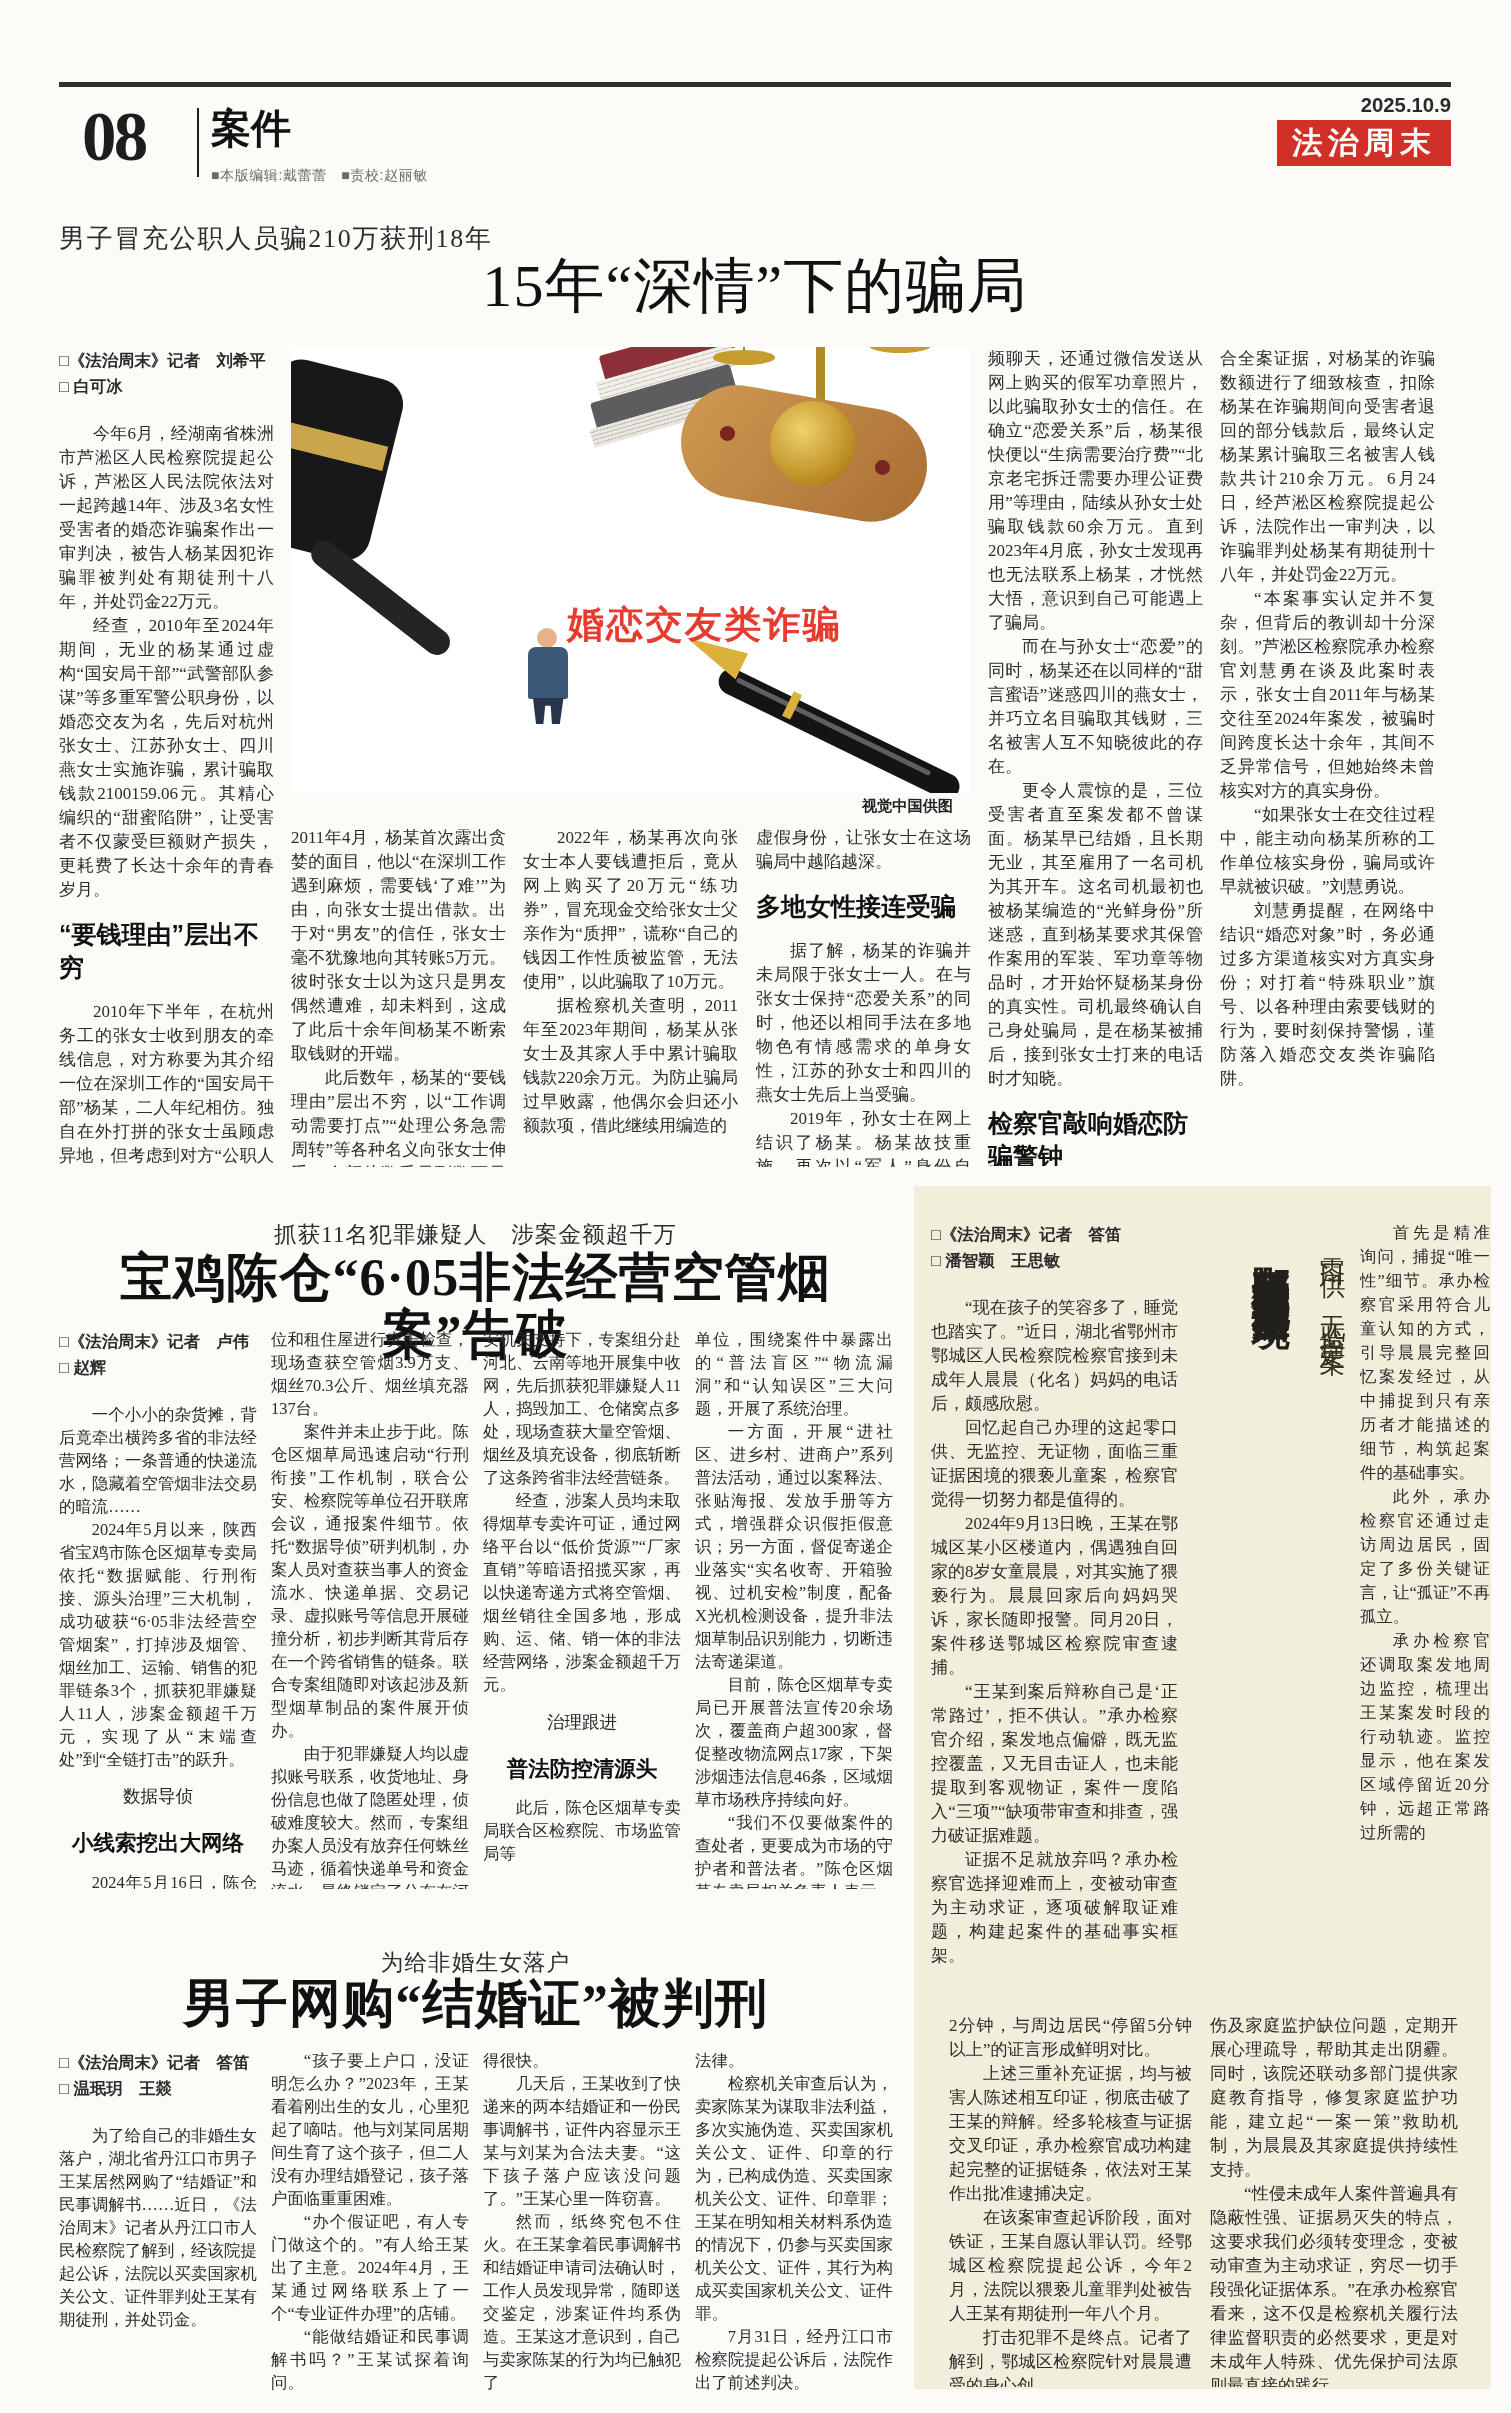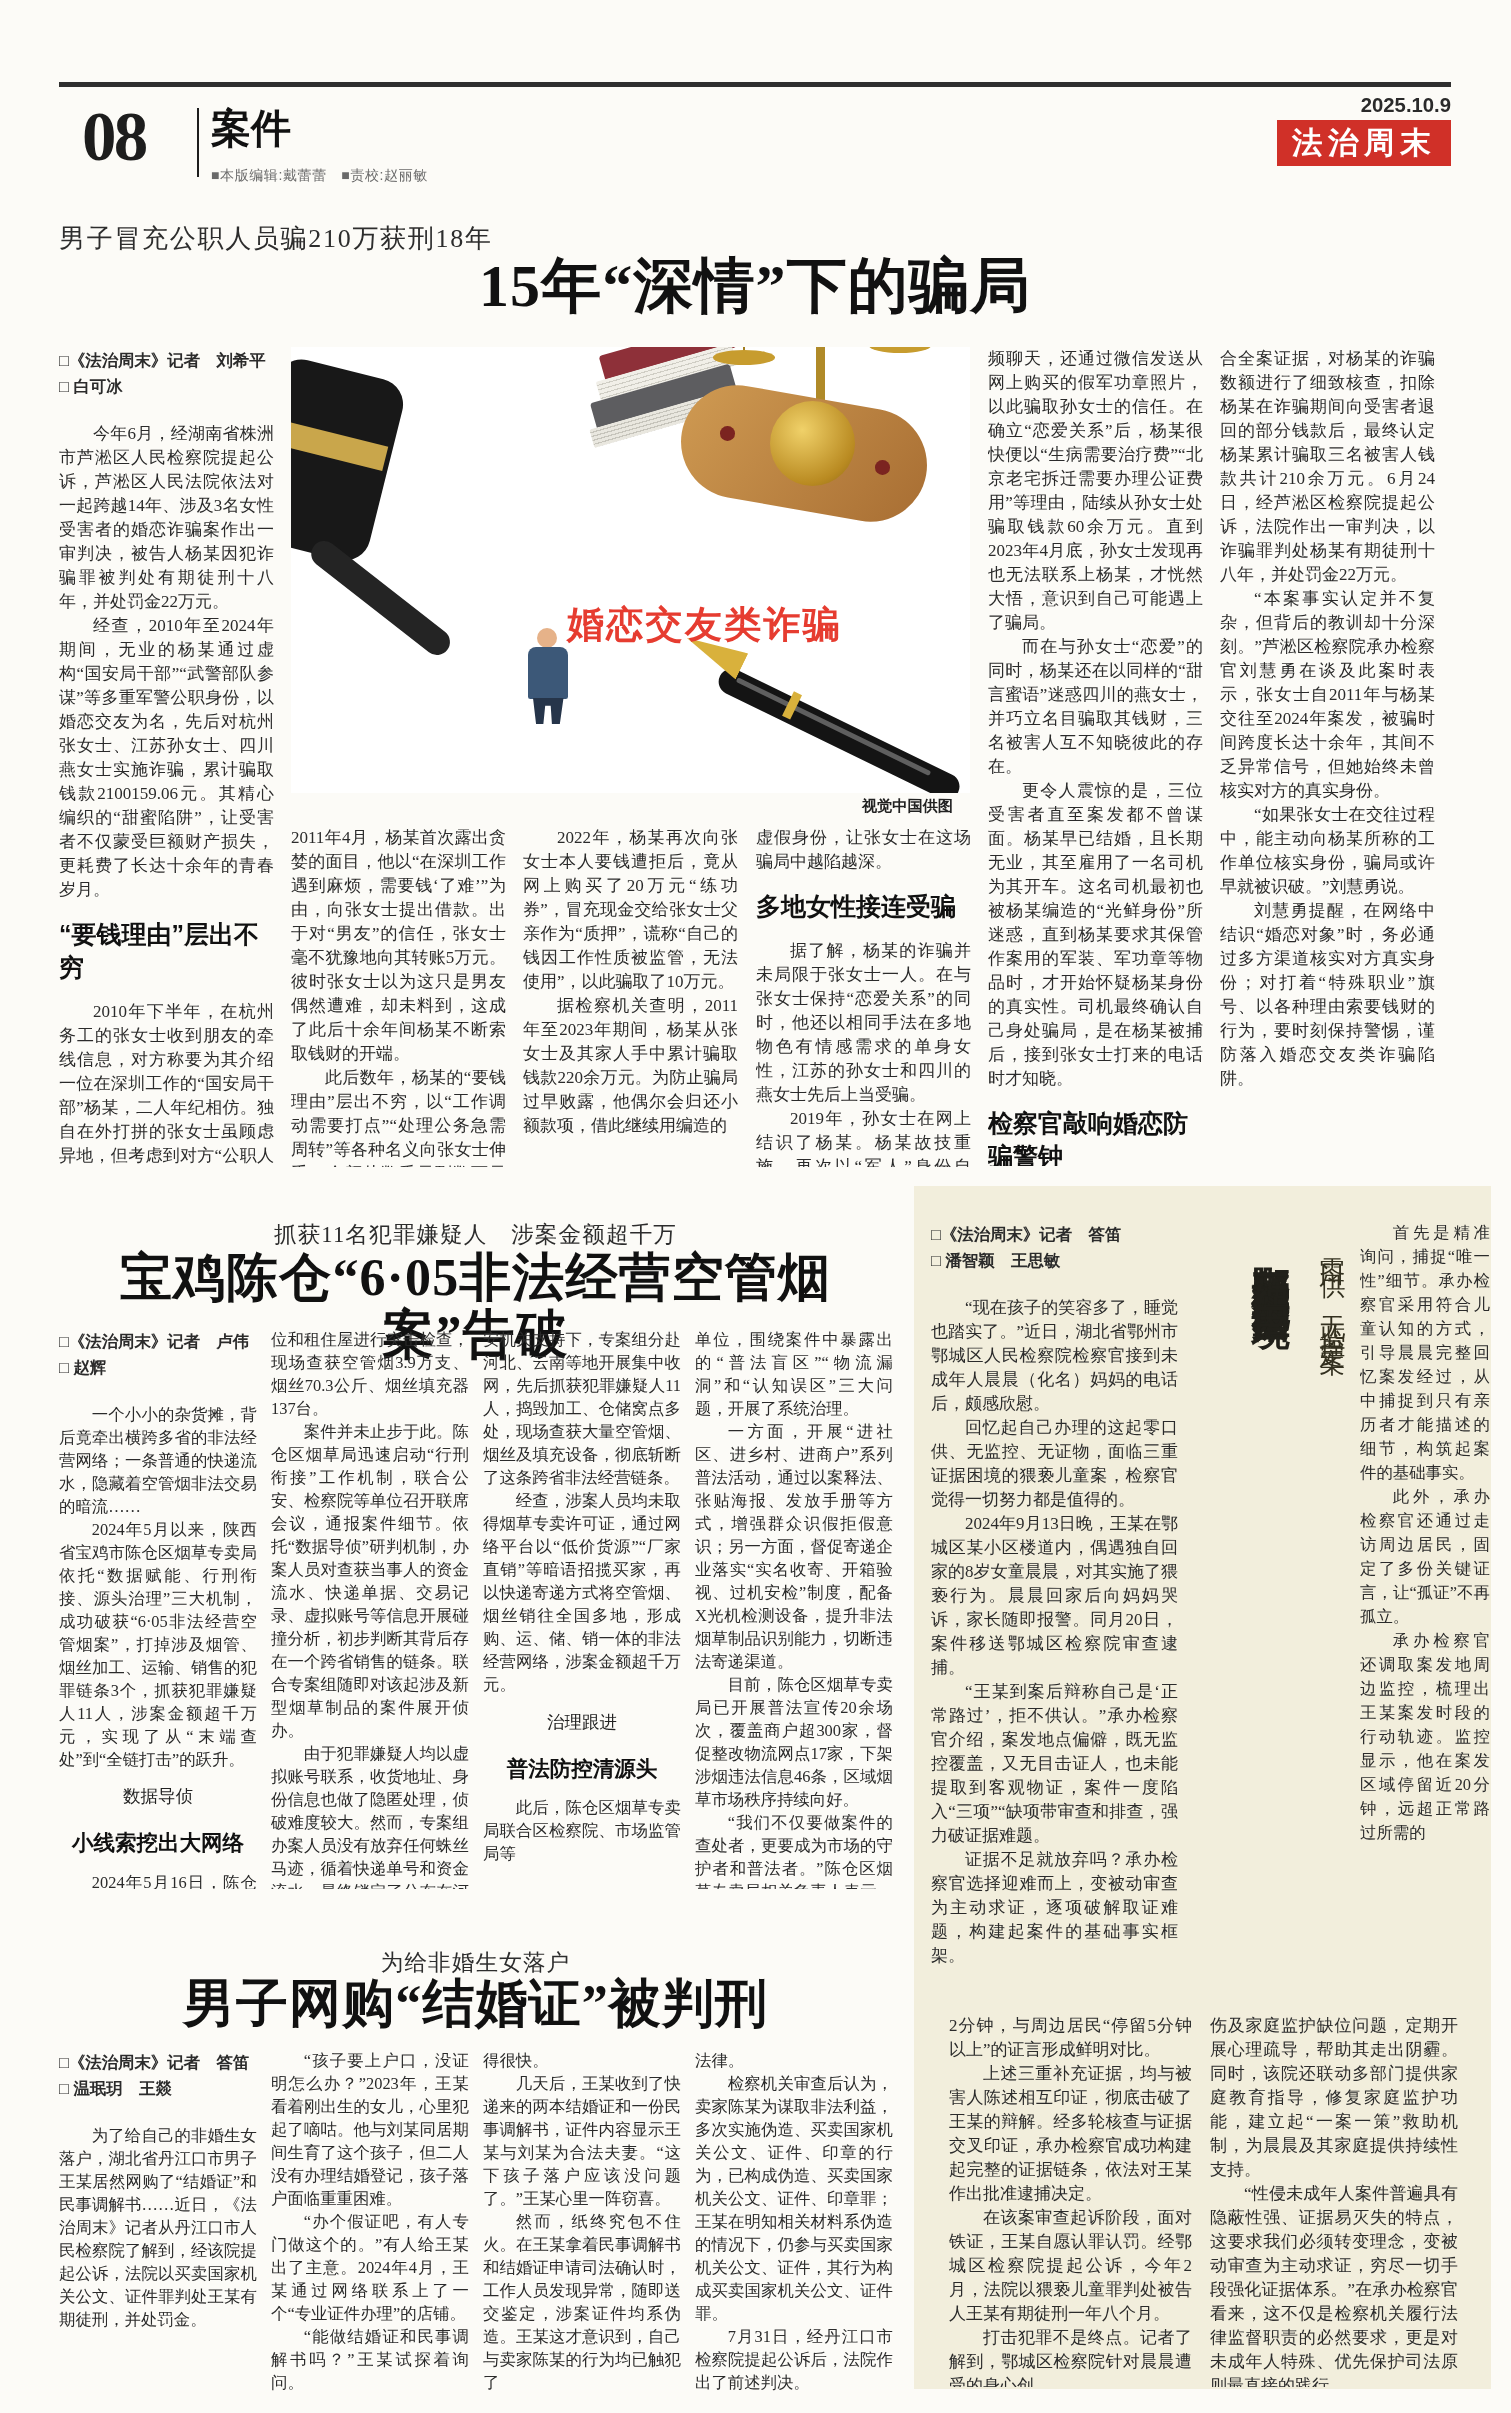--- a/index.html
+++ b/index.html
@@ -12,21 +12,21 @@
   .pageno{font-size:69px;font-weight:bold;letter-spacing:-2.8px;color:#1d1d1d;line-height:1;}
   .hdr-vline{width:2.3px;background:#1d1d1d;}
   .section{font-family:"Liberation Sans","DejaVu Sans",sans-serif;font-size:40px;font-weight:bold;color:#111;line-height:1;}
   .editors{font-family:"Liberation Sans",sans-serif;font-size:14px;color:#6a6a6a;letter-spacing:0.6px;}
   .date{font-family:"Liberation Sans",sans-serif;font-size:20.3px;font-weight:bold;color:#2a2a2a;text-align:right;}
   .masthead{background:#d03028;color:#fff;font-size:30.5px;font-weight:bold;letter-spacing:5.6px;
             padding:5.6px 14.7px;line-height:1.15;}
 
   
   .kicker{font-size:26px;color:#2d2d2d;letter-spacing:1.7px;}
-  .mtitle{font-size:60px;font-weight:bold;color:#111;text-align:center;letter-spacing:1.1px;line-height:1.15;}
+  .mtitle{font-size:60px;font-weight:normal;color:#111;text-align:center;letter-spacing:1.1px;line-height:1.15;}
   .mtitle2{font-size:52px;font-weight:bold;color:#111;text-align:center;letter-spacing:1.1px;line-height:1.1;}
   .kicker2{font-size:22.6px;color:#2d2d2d;text-align:center;letter-spacing:1.1px;}
 
   
   .col{overflow:hidden;}
   .col p{margin:0;font-size:17px;line-height:24px;text-align:justify;text-indent:2em;}
   .col p.pc{text-indent:0;}
   .col .by{font-family:"Liberation Sans",sans-serif;font-weight:bold;font-size:16.4px;line-height:26px;}
   .col .by2{margin-bottom:22.6px;}
   .col .s1{font-family:"Liberation Sans",sans-serif;font-weight:bold;font-size:25px;color:#111;

